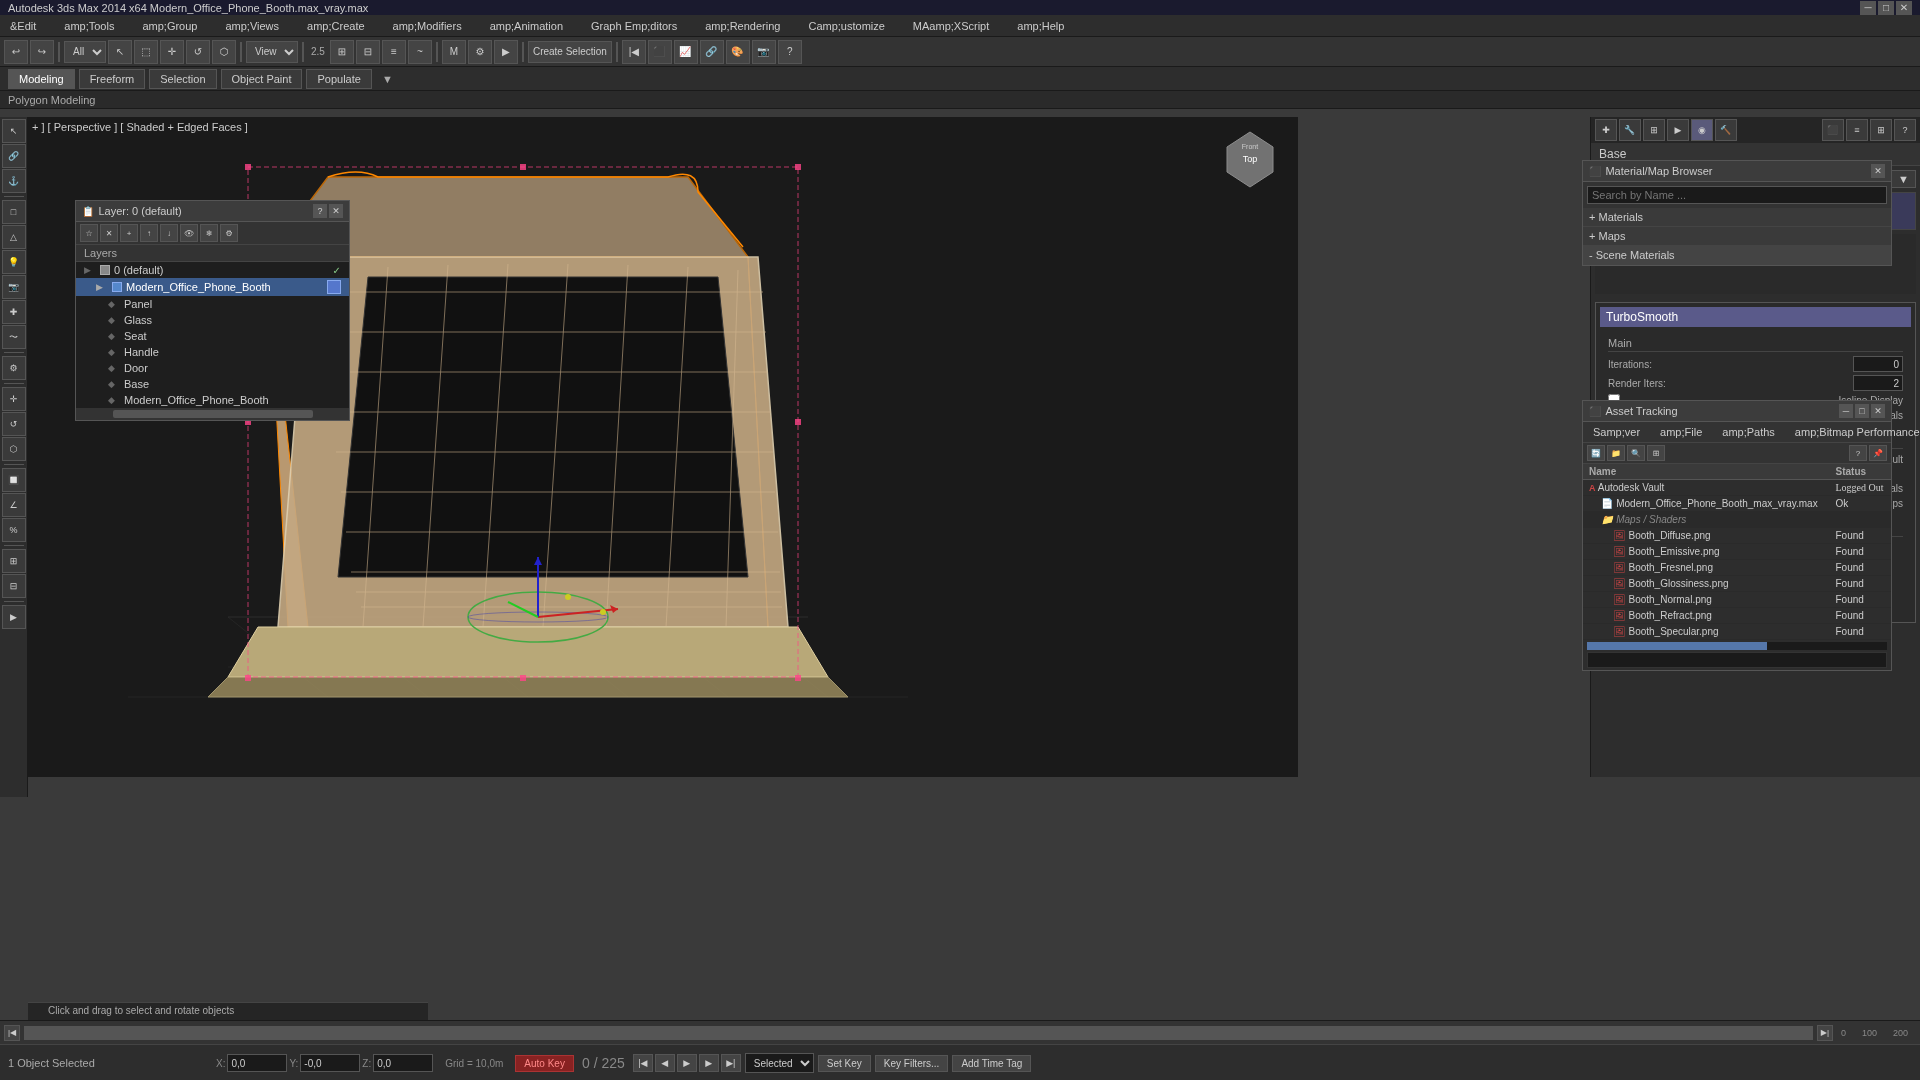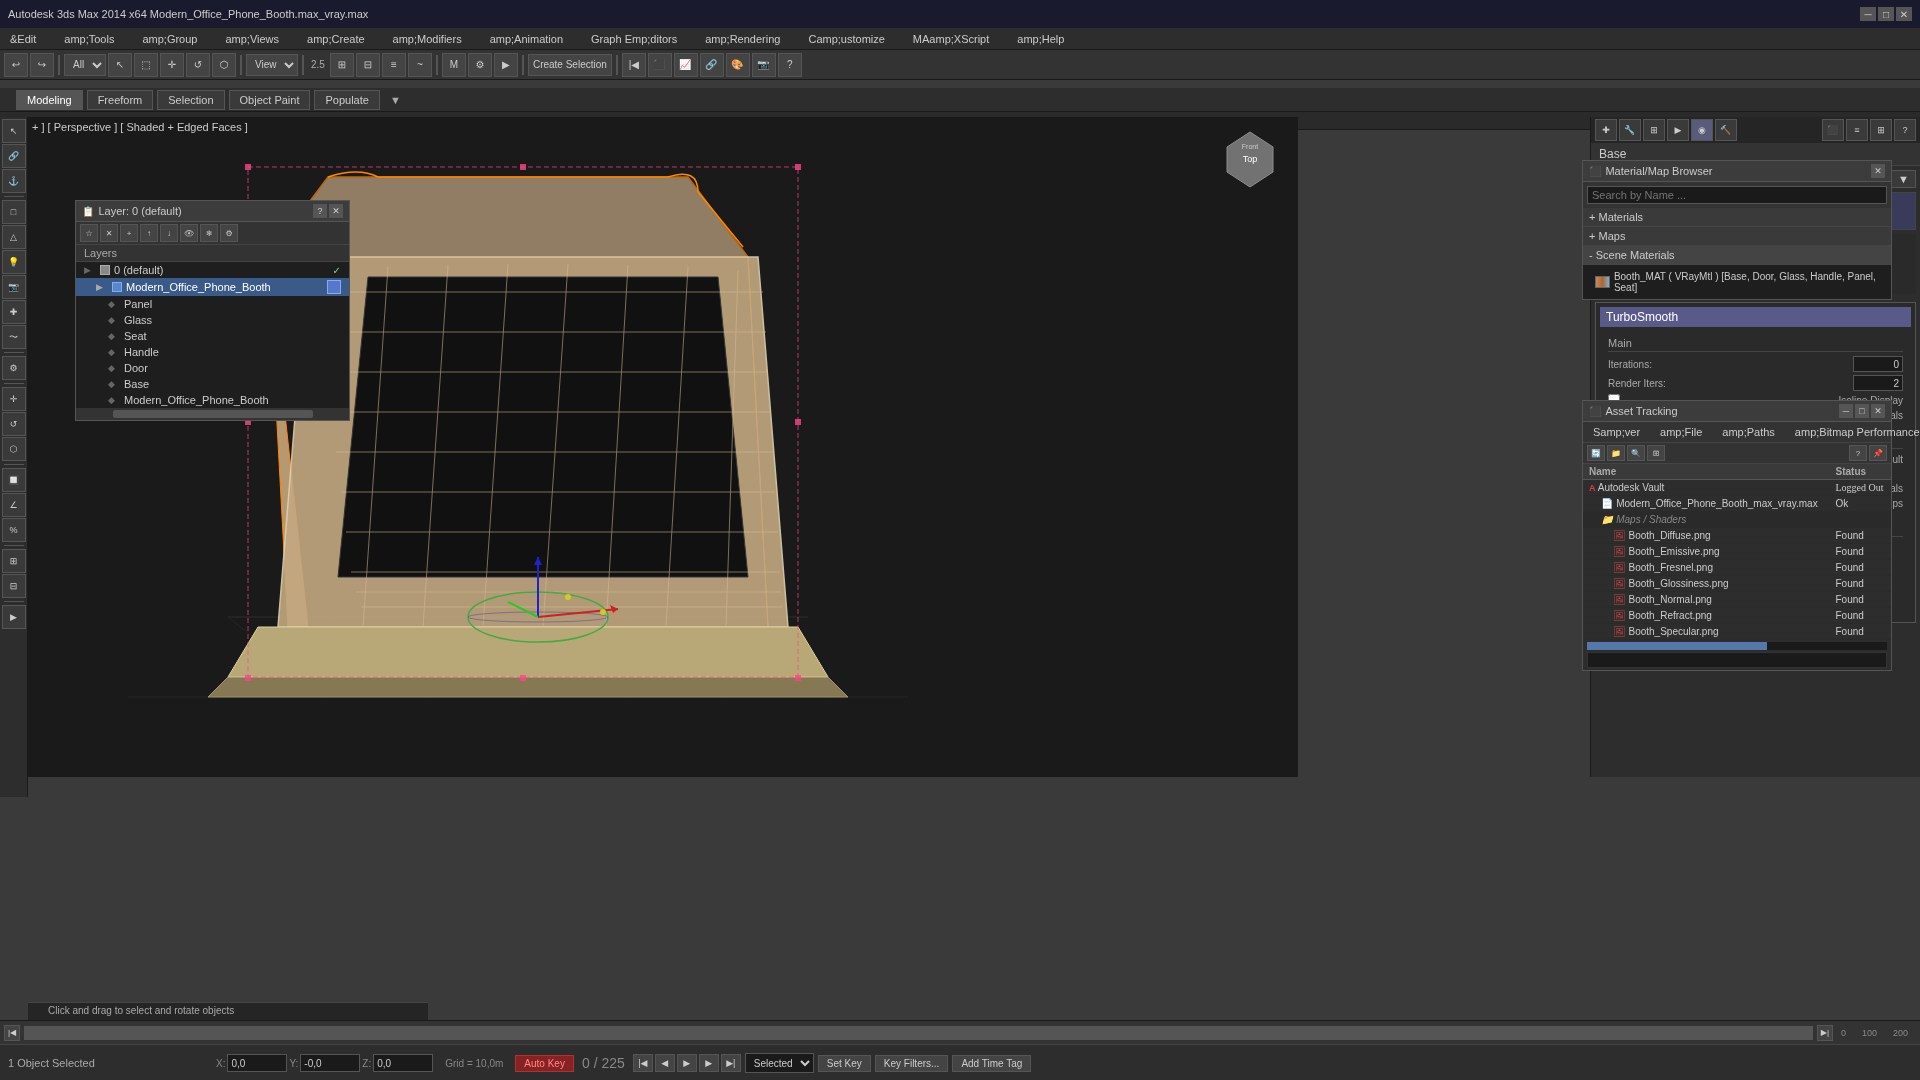--- a/index.html
+++ b/index.html
@@ -10,21 +10,21 @@
       font-family: 'Arial', sans-serif;
       font-size: 11px;
       color: #cccccc;
       overflow: hidden;
       position: relative;
     }
 
     
     #title-bar {
       width: 100%;
-      height: 28px;
+      height: 15px;
       background: #1a1a2e;
       display: flex;
       align-items: center;
       justify-content: space-between;
       padding: 0 8px;
       color: #cccccc;
       font-size: 11px;
     }
     #title-bar-controls {
       display: flex;
@@ -96,24 +96,23 @@
     }
     .toolbar-label { color: #aaa; font-size: 10px; padding: 0 3px; }
 
     
     #mode-bar {
       width: 100%;
       height: 24px;
       background: #2d2d2d;
       display: flex;
       align-items: center;
-      padding: 0 16px;
+      padding: 0 8px;
       gap: 4px;
       border-bottom: 1px solid #1a1a1a;
-      margin-top: 8px;
     }
     .mode-tab {
       padding: 3px 10px;
       background: #3a3a3a;
       border: 1px solid #555;
       color: #cccccc;
       font-size: 11px;
       cursor: pointer;
     }
     .mode-tab.active { background: #555; color: #fff; }
@@ -991,26 +990,20 @@
     <input type="text" placeholder="Search by Name ..." style="">
   </div>
   <div class="mat-section">
     <span>+ Materials</span>
   </div>
   <div class="mat-section">
     <span>+ Maps</span>
   </div>
   <div class="mat-section expanded">
     <span>- Scene Materials</span>
-  </div>
-  <div class="mat-content">
-    <div class="mat-item">
-      <div class="mat-color-box"></div>
-      <span>Booth_MAT ( VRayMtl ) [Base, Door, Glass, Handle, Panel, Seat]</span>
-    </div>
   </div>
 </div>
 
 <div id="asset-tracking">
   <div class="panel-header">
     <div class="panel-title">
       <span style="color:#88aacc;font-size:10px">⬛</span>
       <span>Asset Tracking</span>
     </div>
     <div class="panel-controls">

